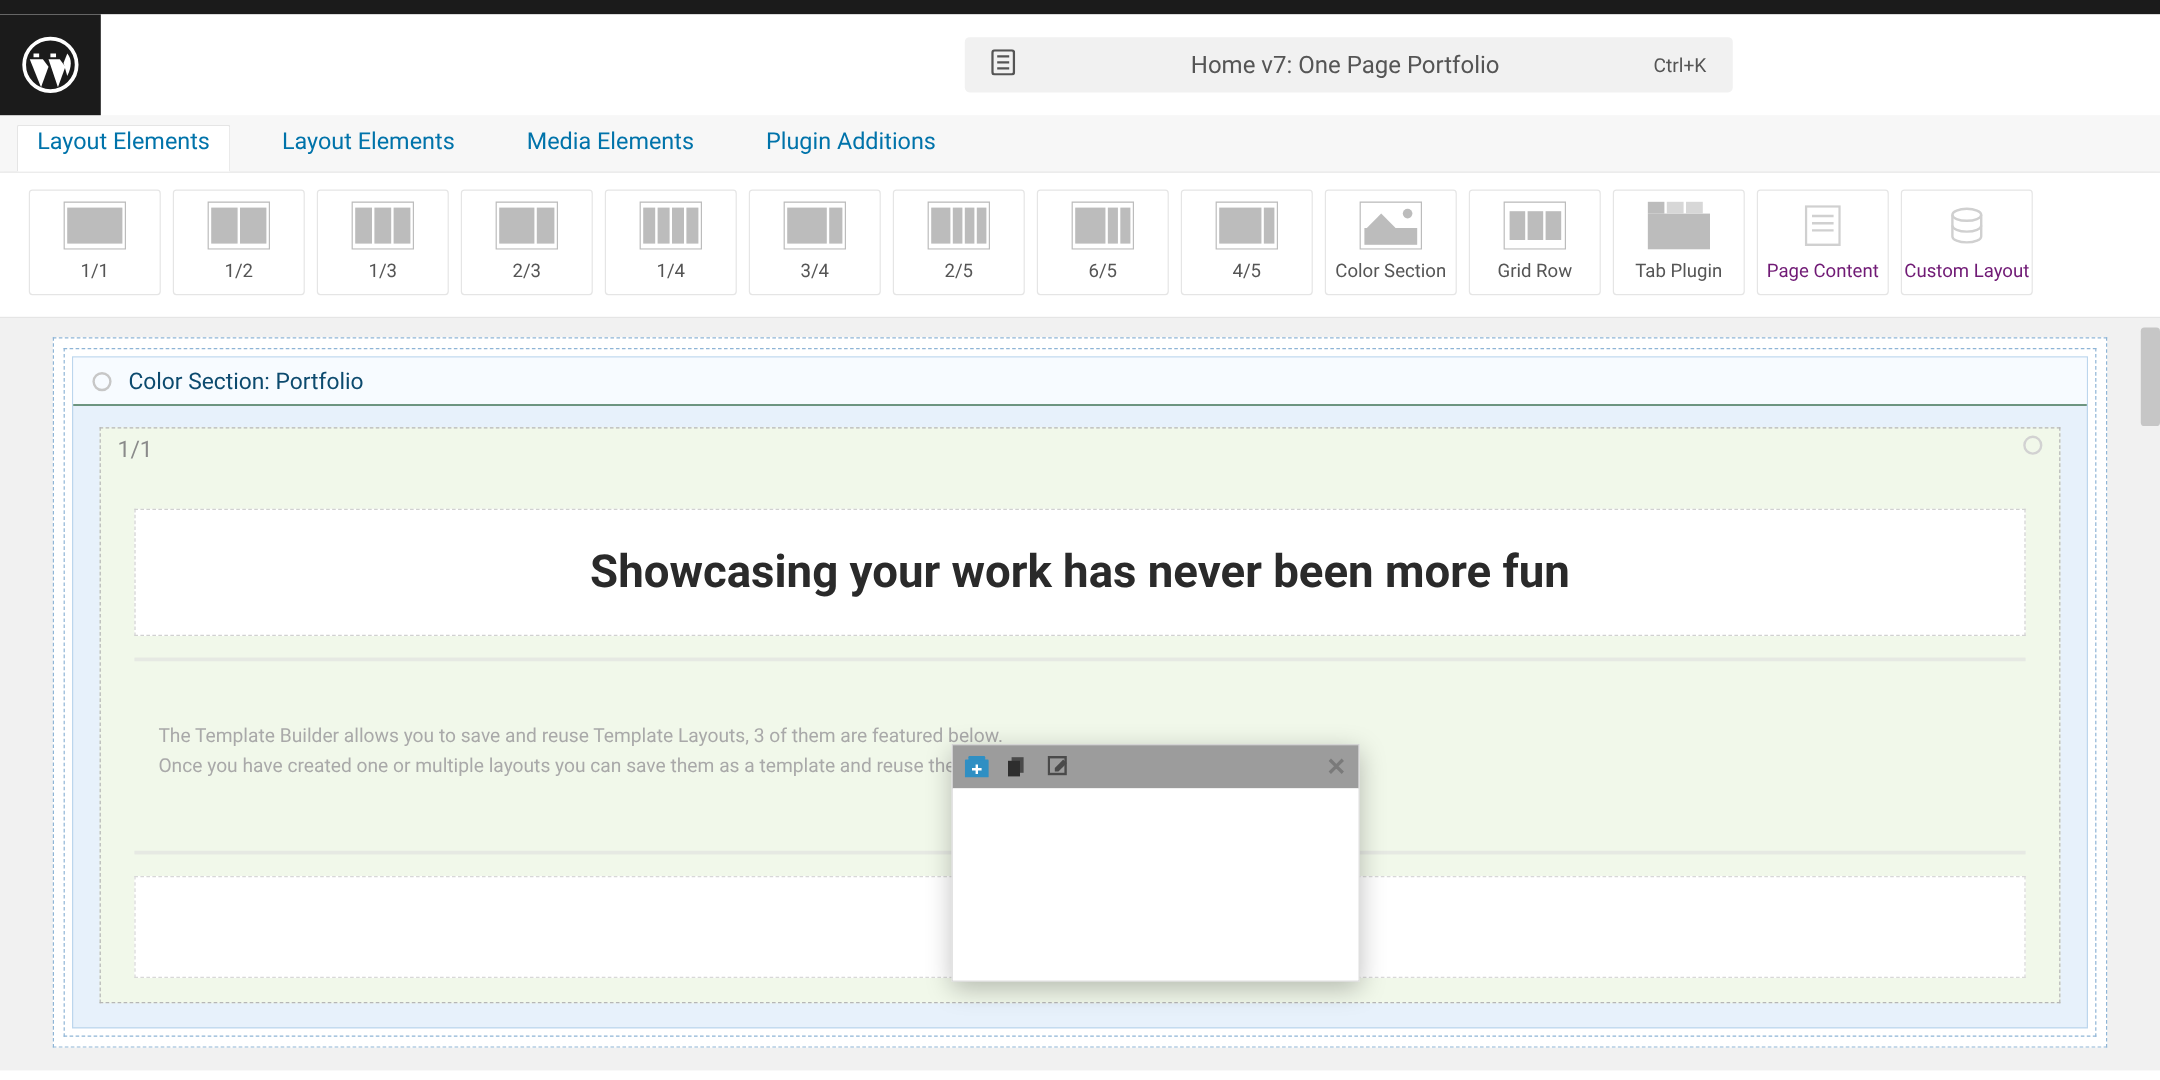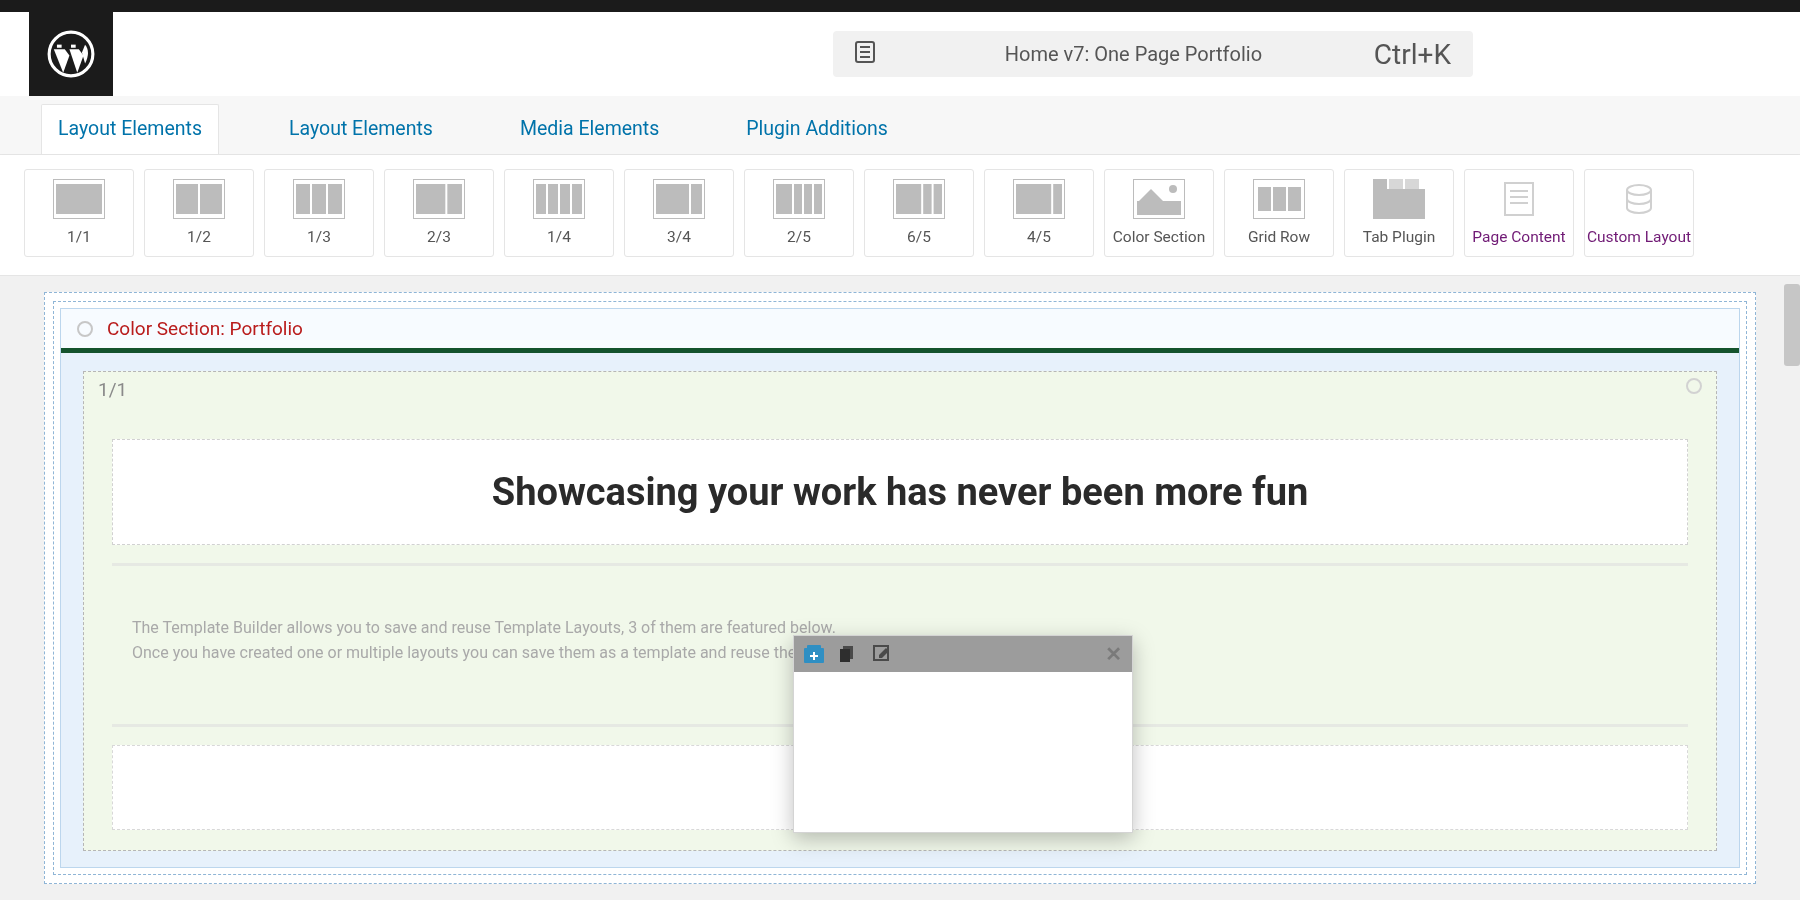--- a/index.html
+++ b/index.html
@@ -2,48 +2,47 @@
 <html><head>
 <meta charset="utf-8">
 <style>
   * { box-sizing: border-box; margin: 0; padding: 0; }
   html, body { width: 1800px; height: 900px; font-family: -apple-system, "Segoe UI", Roboto, Arial, sans-serif; background: #fff; overflow: hidden; }
 
   
   .admin-strip { width: 100%; height: 12px; background: #1b1b1b; }
 
   
-  .header-row { display: flex; align-items: center; height: 84px; background: #fff; padding-left: 29px; }
+  .header-row { display: flex; align-items: center; height: 84px; background: #fff; }
   .wp-logo {
     width: 84px; height: 84px; background: #1b1b1b;
     display: flex; align-items: center; justify-content: center;
   }
   .doc-picker {
     margin-left: 720px;
     width: 640px; height: 46px;
     background: #f1f1f1; border-radius: 4px;
     display: flex; align-items: center; padding: 0 22px;
     color: #555;
   }
   .doc-picker .doc-icon { margin-right: 18px; }
   .doc-picker .doc-title { font-size: 20px; color: #555; flex: 1; text-align: center; }
-  .doc-picker .doc-shortcut { font-size: 28px; color: #555; margin-left: auto; }
+  .doc-picker .doc-shortcut { font-size: 16px; color: #555; margin-left: auto; }
 
   
   .tabbar-wrap { background: #f7f7f7; border-bottom: 1px solid #e5e5e5; padding: 8px 14px 0 14px; }
   .tabs { display: flex; gap: 26px; }
   .tab {
-    padding: 12px 16px 14px 16px;
+    padding: 1px 16px 14px 16px;
     font-size: 19.5px;
     color: #0073aa;
     cursor: pointer;
     border: 1px solid transparent;
     border-bottom: none;
     border-radius: 2px 2px 0 0;
-    margin-left: 27px;
   }
   .tab.active {
     background: #fff;
     border-color: #e5e5e5;
     color: #0073aa;
   }
 
   
   .palette {
     background: #fff;
@@ -94,23 +93,23 @@
   }
 
   .color-section {
     border: 1px solid #bcd6ed;
     background: #e7f1fb;
     min-height: 560px;
   }
   .cs-header {
     display: flex; align-items: center;
     padding: 8px 16px;
-    font-size: 19px; color: #b91c1c;
+    font-size: 19px; color: #0c4a6e;
     background: #f7fbff;
-    border-bottom: 5px solid #14532d;
+    border-bottom: 1px solid #14532d;
   }
   .cs-radio {
     width: 16px; height: 16px; border: 2px solid #c7c7c7; border-radius: 50%; margin-right: 14px;
   }
 
   .row-box {
     margin: 18px 22px 10px 22px;
     border: 1px dashed #b6b6b6;
     background: #f1f8ea;
     position: relative;

